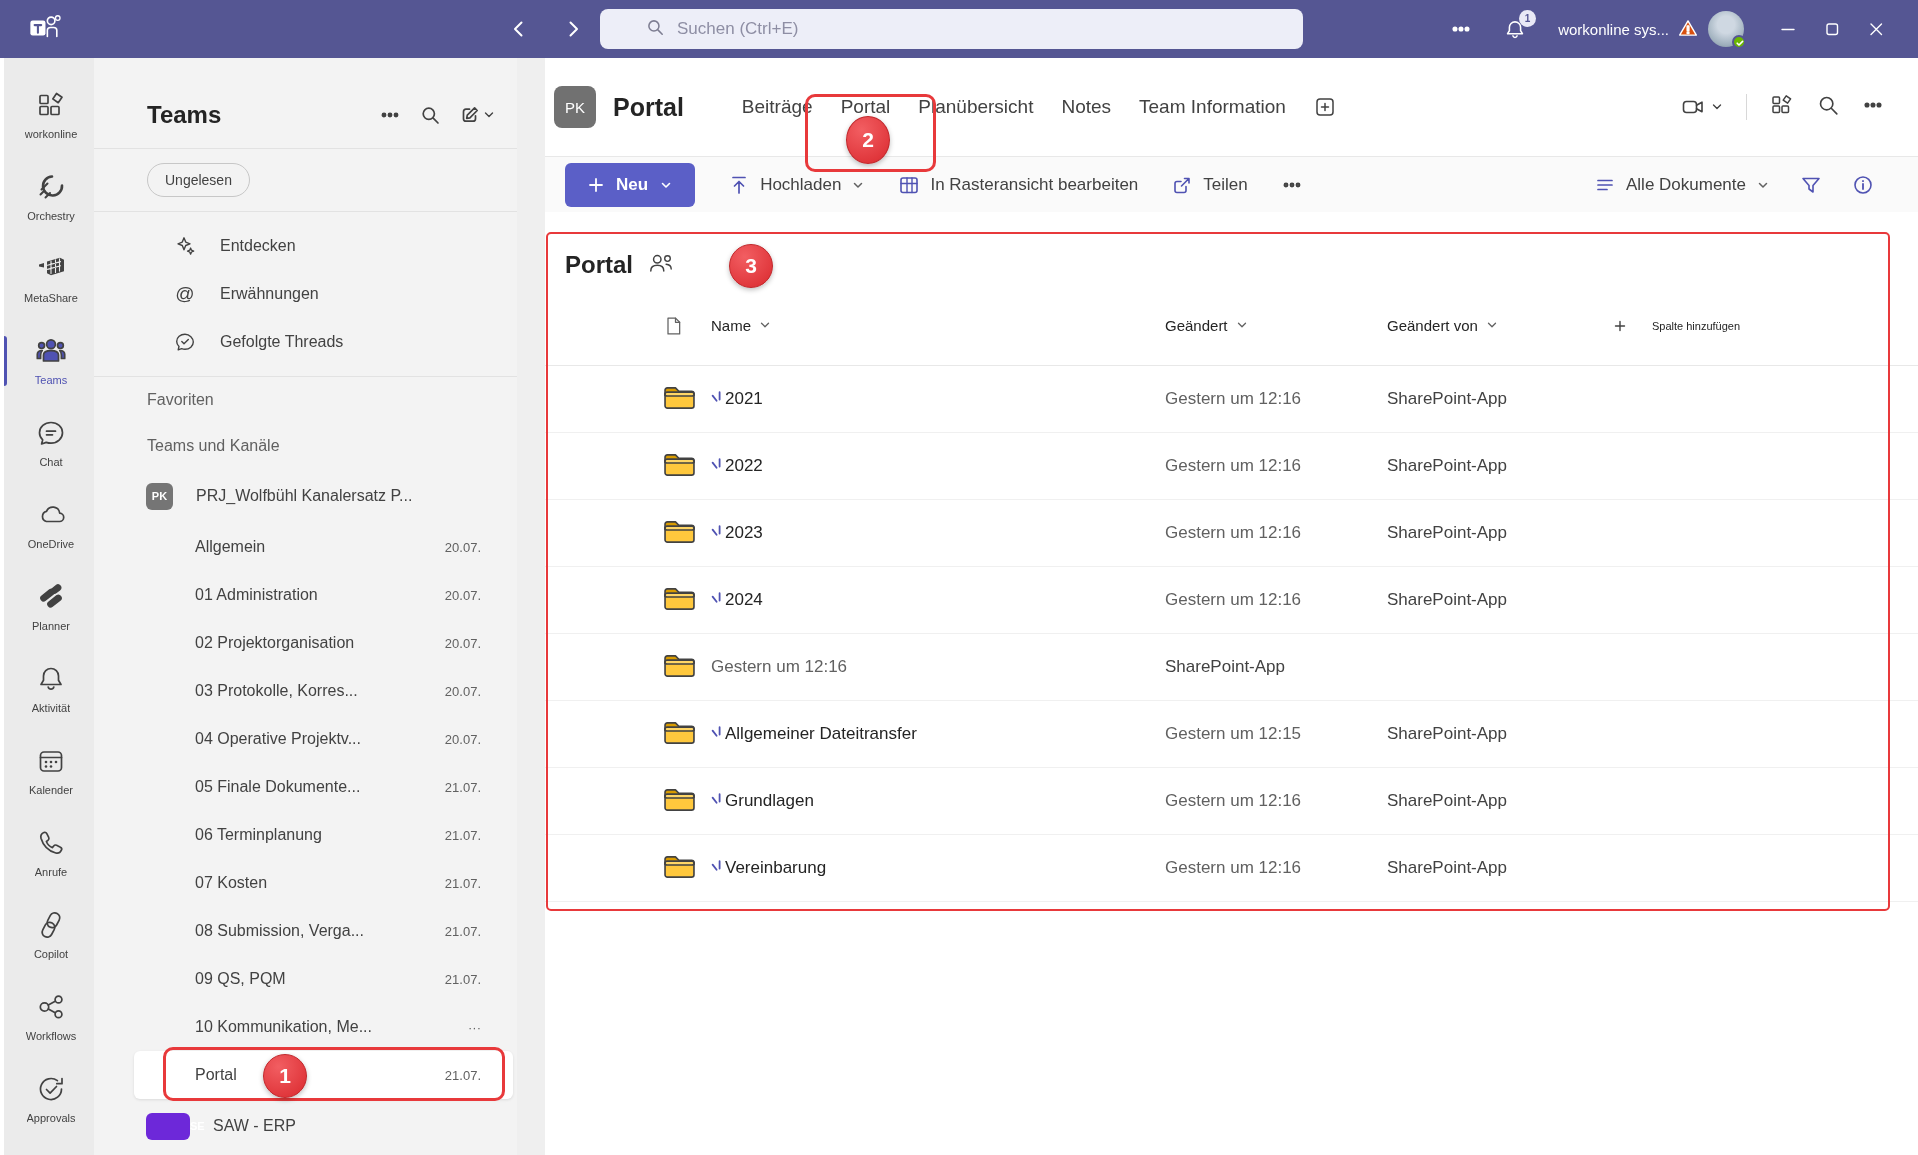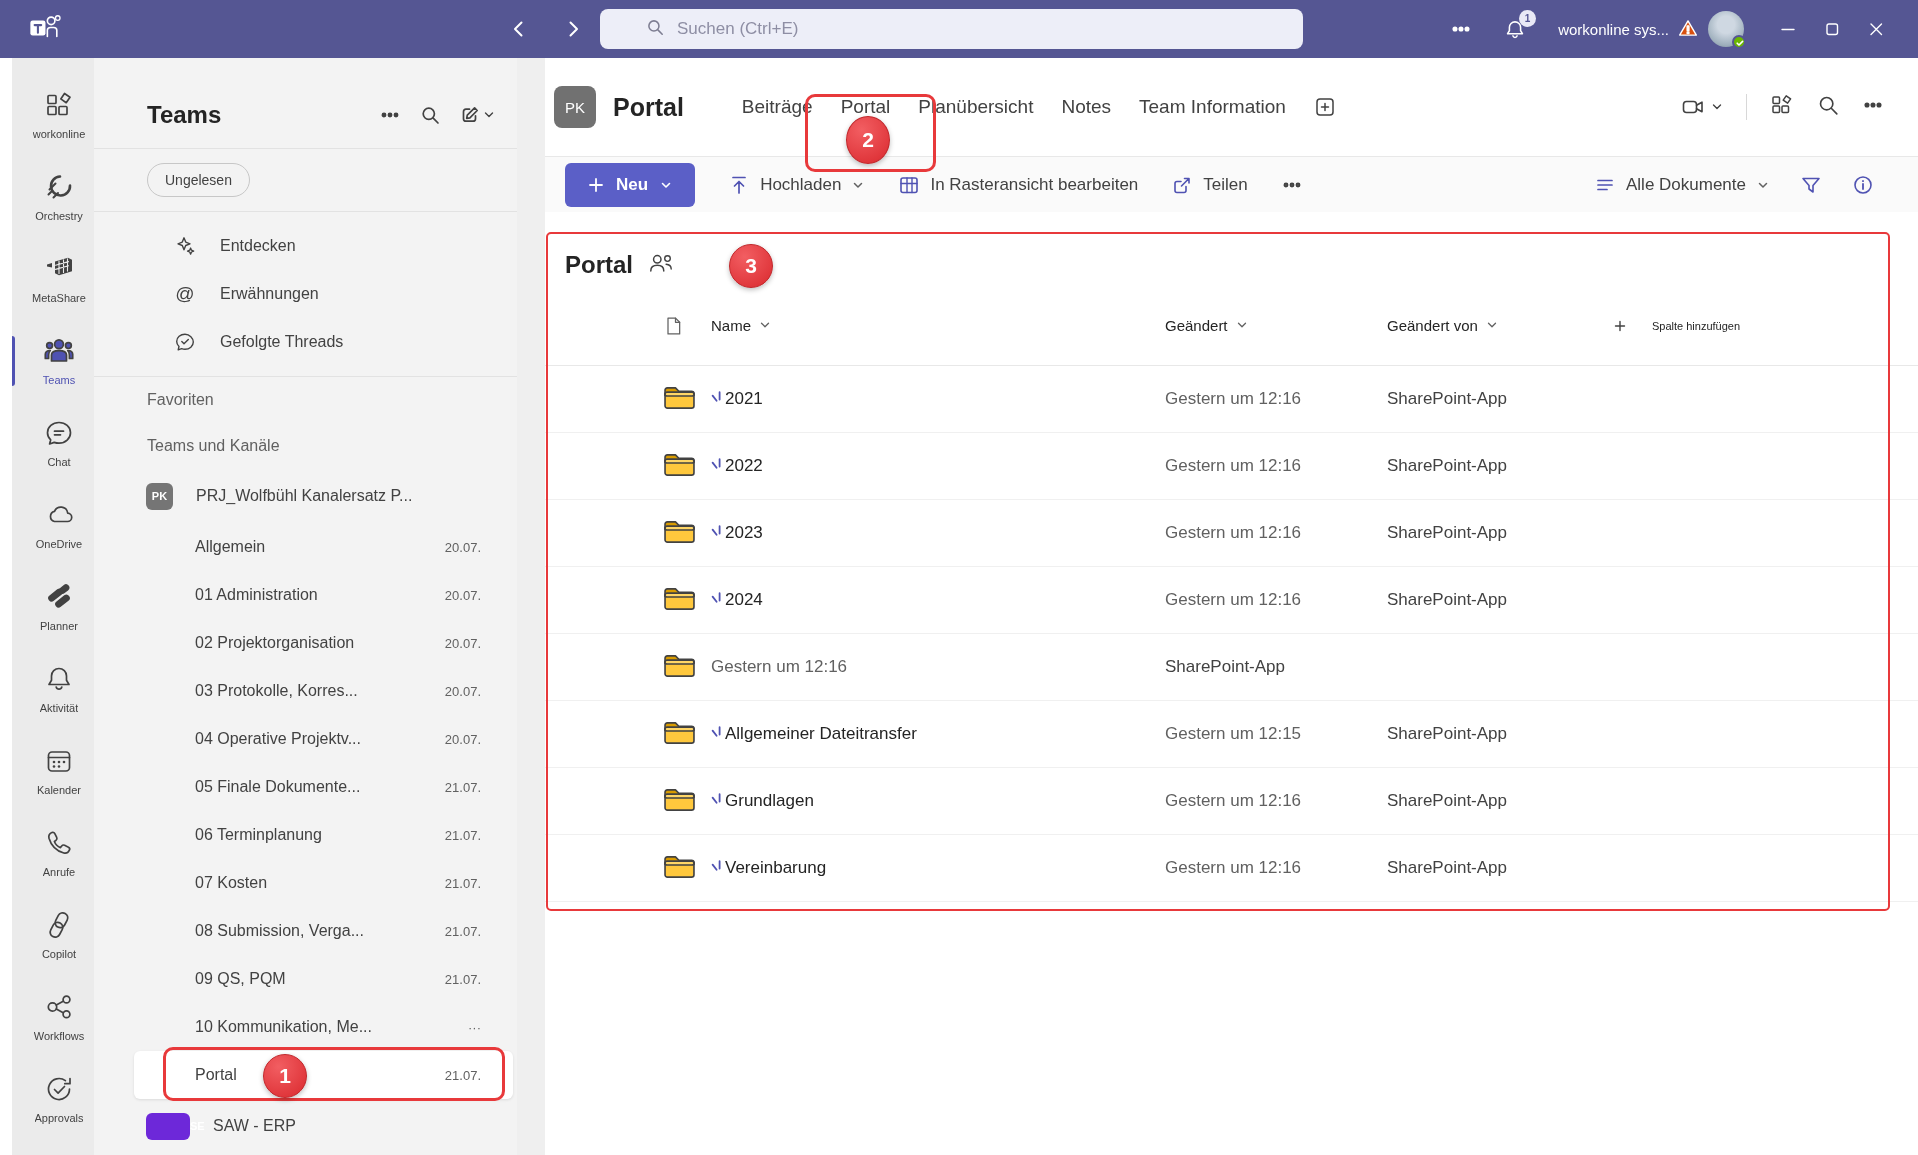--- a/index.html
+++ b/index.html
@@ -31,21 +31,21 @@
                 background:#e9e9f6; color:#555693; font-size:10px; font-weight:700;
                 display:grid; place-items:center; padding:0 3px; }
   .tb-user { display:flex; align-items:center; gap:9px; margin:0 10px 0 26px; font-size:15px; color:#fff; }
   .tb-avatar { width:36px; height:36px; border-radius:50%; position:relative; margin-right:22px;
                background:radial-gradient(circle at 50% 38%, #cfd8e2 0 30%, #9fb0bd 70%, #718595); }
   .status-dot { position:absolute; right:-2px; bottom:-2px; width:14px; height:14px; border-radius:50%;
                 background:#6bb700; border:2px solid #555693; display:grid; place-items:center; }
   .win-btn { width:44px; height:58px; display:grid; place-items:center; cursor:pointer; }
 
   
-  .rail { position:absolute; left:12px; top:58px; bottom:0; width:94px; background:#ebebeb;
+  .rail { position:absolute; left:4px; top:58px; bottom:0; width:94px; background:#ebebeb;
           display:flex; flex-direction:column; padding-top:16px; z-index:2; }
   .rail-item { height:82px; display:flex; flex-direction:column; align-items:center; justify-content:center;
                gap:4px; position:relative; cursor:pointer; }
   .rail-item .lbl { font-size:11px; color:#424242; max-width:92px; overflow:hidden; white-space:nowrap; }
   .rail-item.active::before { content:""; position:absolute; left:0; top:16px; bottom:16px; width:3px;
                background:#4f52b2; border-radius:0 3px 3px 0; }
   .rail-item.active .lbl { color:#4f52b2; }
 
   
   .sidebar { position:absolute; left:94px; top:58px; bottom:0; width:423px; background:#f3f3f3; z-index:2; }

